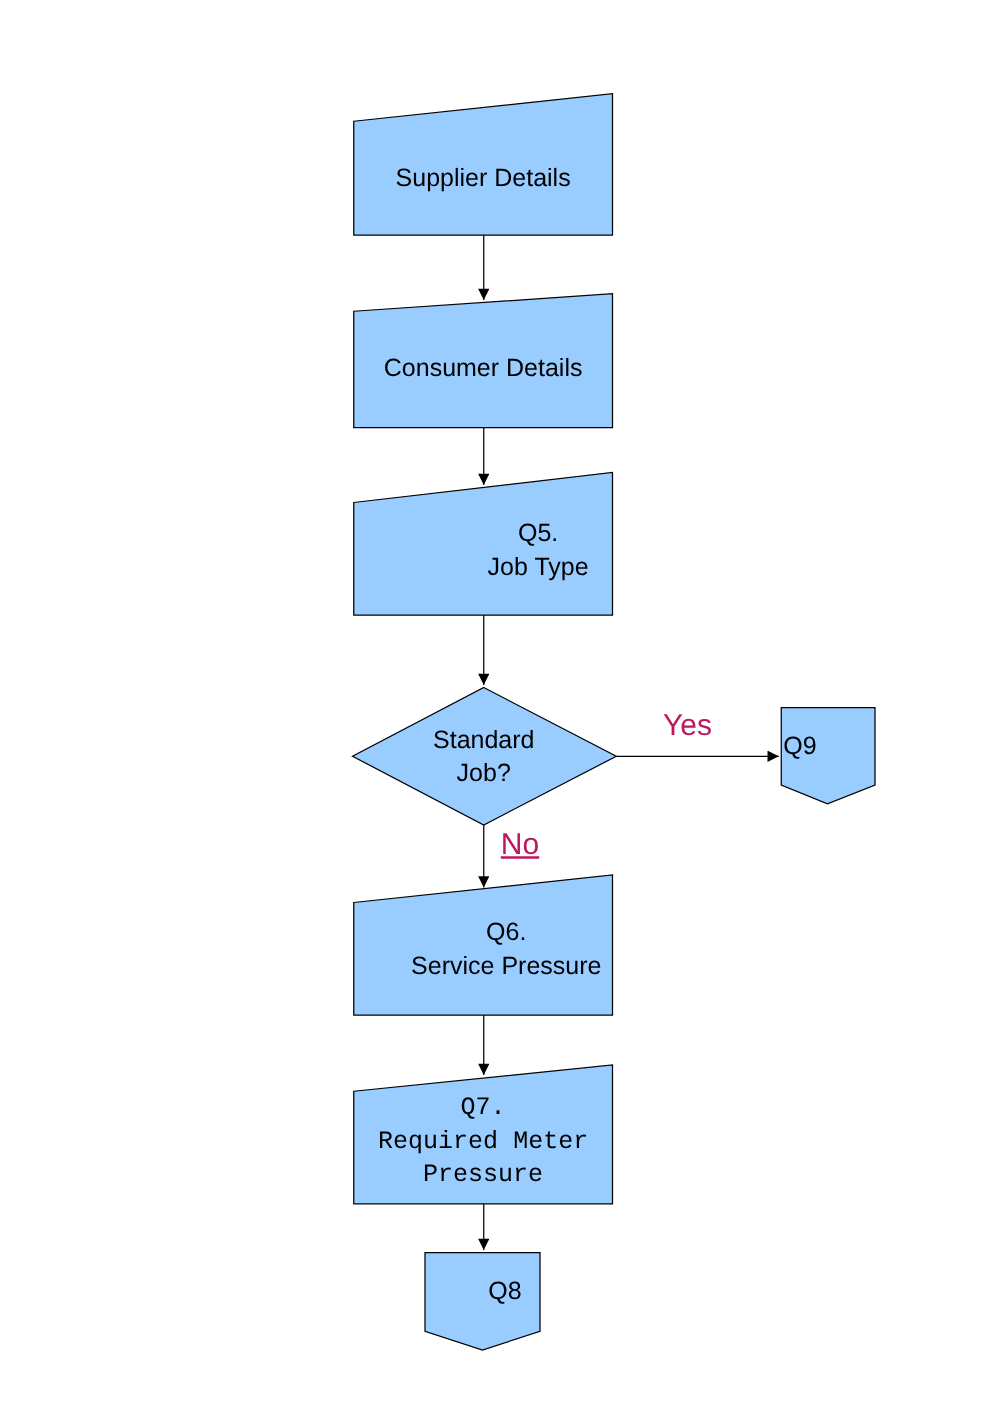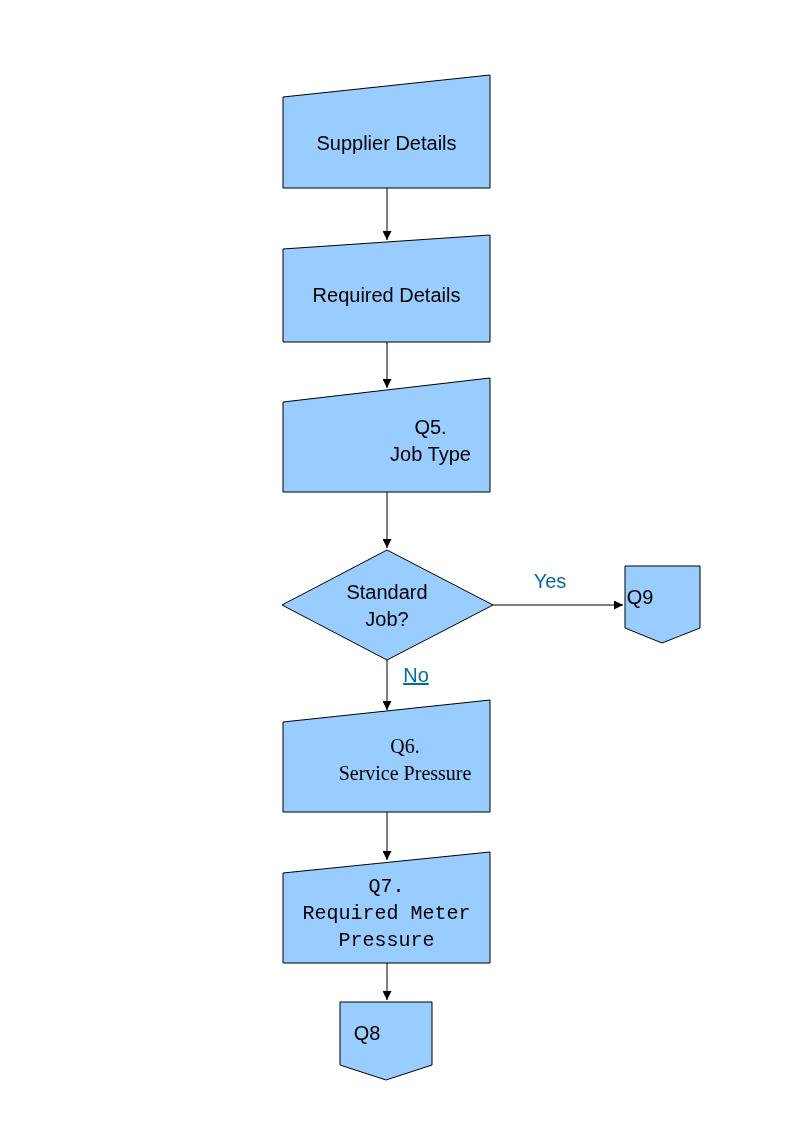--- a/index.html
+++ b/index.html
@@ -39,22 +39,22 @@
     white-space: pre-line;
     font-size: 20px;
     line-height: 1.35;
     color: #000000;
   }
   .edge-label {
     position: absolute;
     display: flex;
     align-items: center;
     justify-content: center;
-    font-size: 20px;
-    color: #0369a1;
+    font-size: 24px;
+    color: #be185d;
   }
 </style>
 </head>
 <body>
 
 <div id="page">
 
   <svg id="diagram-svg" viewBox="0 0 794 1123" xmlns="http://www.w3.org/2000/svg">
     <defs>
       <marker id="arrow" viewBox="0 0 10 10" refX="10" refY="5" markerWidth="13" markerHeight="9" orient="auto">
@@ -75,36 +75,36 @@
     <polygon points="283,402 490,378 490,492 283,492" fill="#99CCFF"></polygon>
     <polygon points="387,550 493,605 387,660 282,605" fill="#99CCFF"></polygon>
     <polygon points="625,566 700,566 700,628 662,643 625,628" fill="#99CCFF"></polygon>
     <polygon points="283,722 490,700 490,812 283,812" fill="#99CCFF"></polygon>
     <polygon points="283,873 490,852 490,963 283,963" fill="#99CCFF"></polygon>
     <polygon points="340,1002 432,1002 432,1065 386,1080 340,1065" fill="#99CCFF"></polygon>
   </svg>
 
   <div class="node-label" style="left:283px; top:98px; width:207px; height:90px;">Supplier Details</div>
 
-  <div class="node-label" style="left:283px; top:249px; width:207px; height:93px;">Required Details</div>
+  <div class="node-label" style="left:283px; top:249px; width:207px; height:93px;">Consumer Details</div>
 
   <div class="node-label" style="left:283px; top:396px; width:207px; height:90px;padding-left:44px;">Q5.
 Job Type</div>
 
   <div class="node-label" style="left:287px; top:560px; width:200px; height:92px;">Standard
 Job?</div>
 
   <div class="node-label" style="left:610px; top:566px; width:60px; height:62px;">Q9</div>
 
-  <div class="node-label" style="left:283px; top:715px; width:244px; height:90px;font-family:Liberation Serif, serif;">Q6.
+  <div class="node-label" style="left:283px; top:715px; width:244px; height:90px;">Q6.
 Service Pressure</div>
 
   <div class="node-label" style="left:283px; top:864px; width:207px; height:99px;font-family:Liberation Mono, monospace;">Q7.
 Required Meter
 Pressure</div>
 
-  <div class="node-label" style="left:321px; top:1002px; width:92px; height:63px;">Q8</div>
+  <div class="node-label" style="left:358px; top:1002px; width:92px; height:63px;">Q8</div>
 
   <div class="edge-label" style="left:505px; top:568px; width:90px; height:26px;">Yes</div>
 
   <div class="edge-label" style="left:393px; top:663px; width:46px; height:25px;text-decoration:underline;">No</div>
 
 </div>
 
 </body></html>

